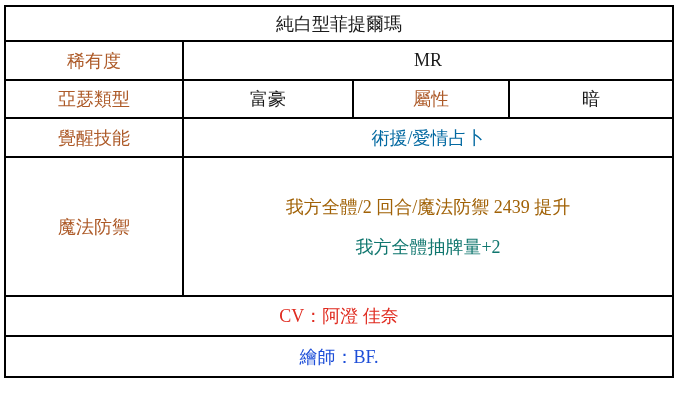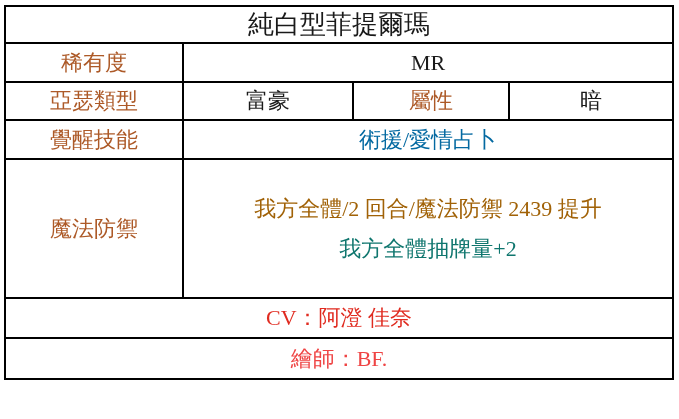--- a/index.html
+++ b/index.html
@@ -15,27 +15,27 @@
     border-collapse: collapse;
     table-layout: fixed;
     width: 668px;
     margin: 5px 0 0 4px;
     background: #ffffff;
   }
   table.card-table td {
     border: 2px solid #000000;
     text-align: center;
     vertical-align: middle;
-    font-size: 22px;
+    font-size: 18px;
     color: #1a1a1a;
     padding: 0;
     overflow: hidden;
     white-space: nowrap;
   }
-  tr.r-title  td { height: 33px; font-size: 26px; }
+  tr.r-title  td { height: 33px; font-size: 18px; }
   tr.r-rarity td { height: 37px; }
   tr.r-cost   td { height: 37px; }
   tr.r-type   td { height: 36px; }
   tr.r-awaken td { height: 37px; }
   tr.r-skill  td { height: 137px; }
   tr.r-cv     td { height: 38px; }
   tr.r-artist td { height: 39px; }
   td.label-cell {  }
   td.skill-desc-cell {
     text-align: left;
@@ -87,16 +87,16 @@
       <span class="skill-line" style="color: #a16207;">我方全體/2 回合/魔法防禦 2439 提升</span>
       <span class="skill-line" style="color: #0f766e;">我方全體抽牌量+2</span>
     </td>
   </tr>
 
   <tr class="r-cv">
     <td colspan="4" style="color: rgb(224, 43, 32);">CV：阿澄 佳奈</td>
   </tr>
 
   <tr class="r-artist">
-    <td colspan="4" style="color: #ef4444; margin-top: 40px;">繪師：BF.</td>
+    <td colspan="4" style="color: #1d4ed8; margin-top: 40px;">繪師：BF.</td>
   </tr>
 </tbody>
   </table>
 
 </body></html>

